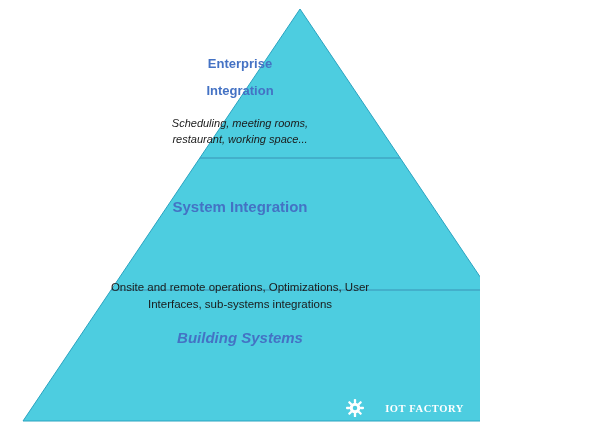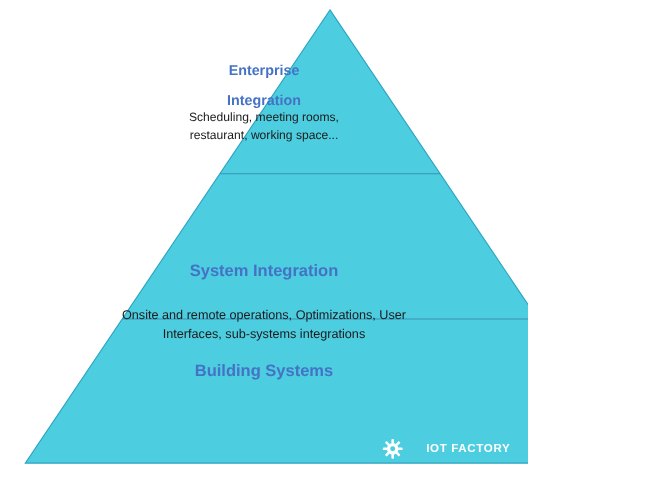--- a/index.html
+++ b/index.html
@@ -40,36 +40,37 @@
   .tier1-title{
     top:50px;
     width:120px;
     font-size:13px;
     line-height:27px;
   }
   .tier2-title{
     top:198px;
     width:300px;
     font-size:15px;
-    margin-top:40px;
   }
   .tier3-title{
     top:329px;
     width:300px;
     font-size:15px;
+    font-style:italic;
   }
   .tier-desc{
     color:#1a1a1a;
   }
   .tier1-desc{
-    top:99px;
+    top:115px;
     width:250px;
     font-size:11px;
     line-height:16px;
     white-space:pre-line;
+    font-style:italic;
   }
   .tier2-desc{
     top:236px;
     width:290px;
     font-size:11.5px;
     line-height:17px;
     margin-top:43px;
   }
   .tier3-desc{
     top:368px;
@@ -78,20 +79,21 @@
     line-height:17px;
     text-align:left;
   }
   .logo{
     position:absolute;
     right:16px;
     top:398px;
     display:flex;
     align-items:center;
     gap:20px;
+    font-family:Liberation Serif, serif;
   }
   .logo-text{
     color:#ffffff;
     font-size:10.5px;
     font-weight:bold;
     letter-spacing:0.6px;
   }
   .gear-icon{
     display:inline-flex;
     width:20px;height:20px;

